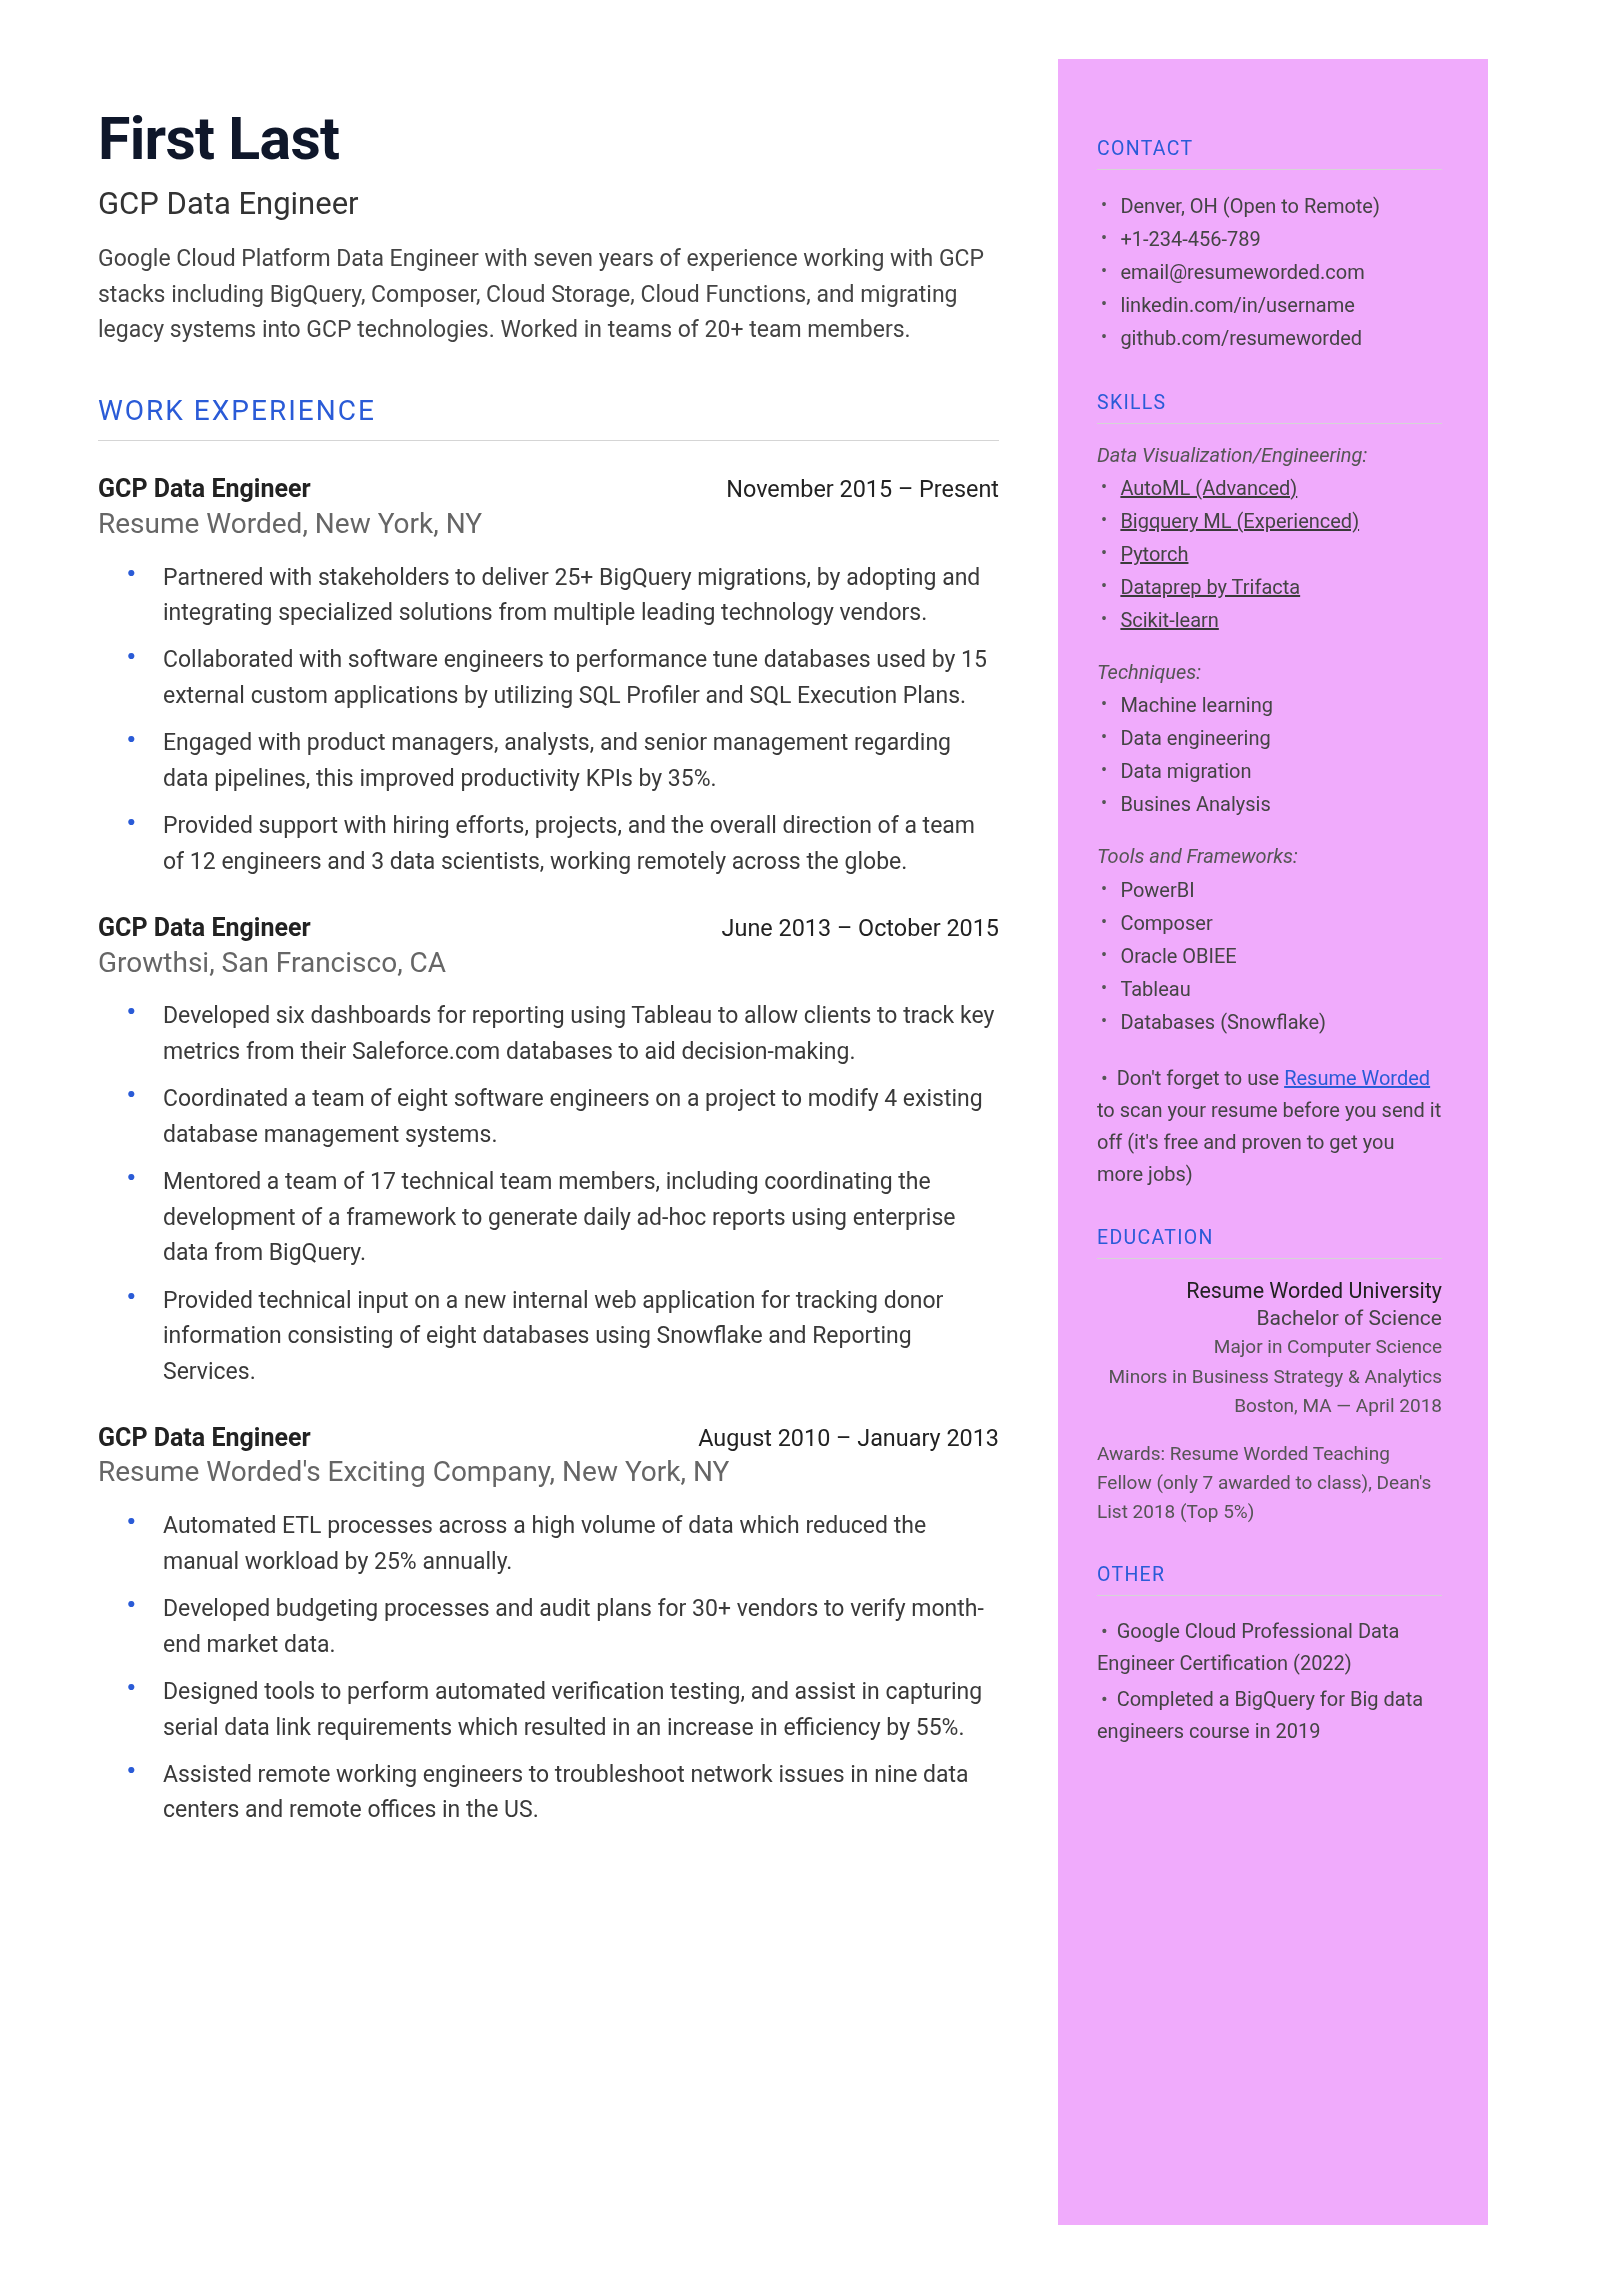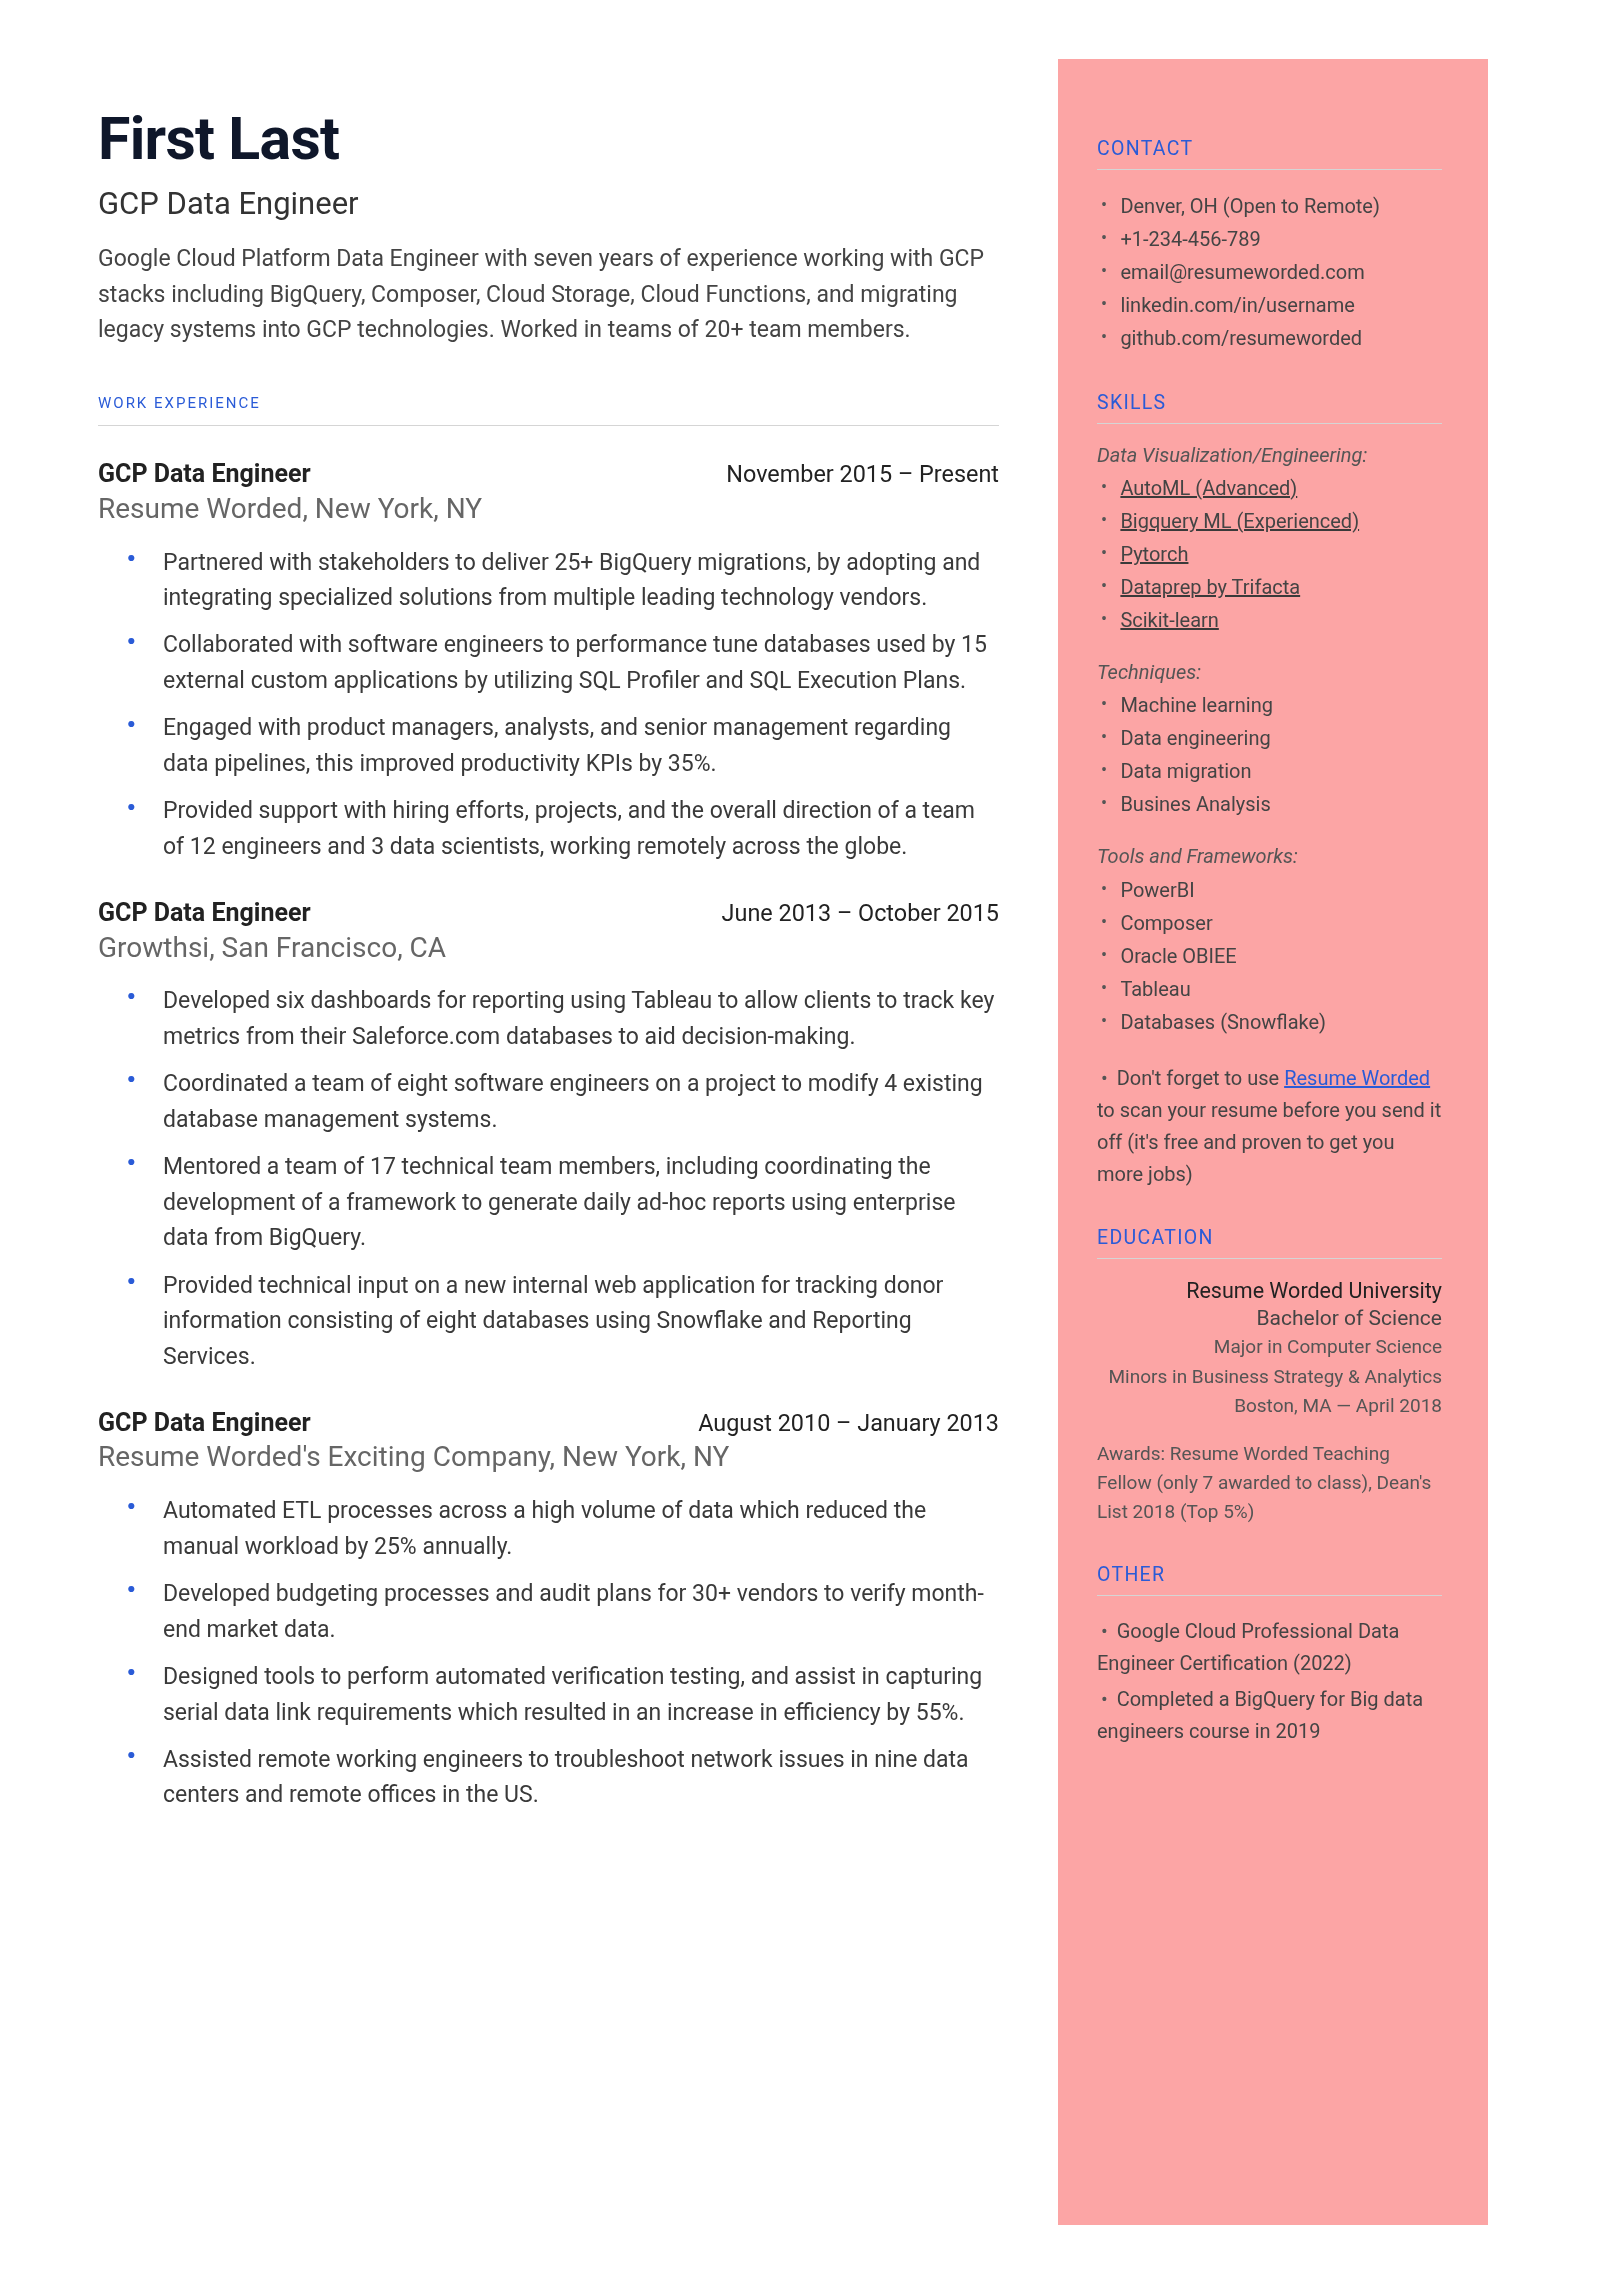--- a/index.html
+++ b/index.html
@@ -10,21 +10,21 @@
     width: 1617px;
     height: 2284px;
     display: flex;
   }
   .main {
     width: 1058px;
     padding: 104px 59px 65px 98px;
   }
   .sidebar {
     width: 430px;
-    background: #fca5a5;
+    background: #f0abfc;
     padding: 104px 46px 65px 39px;
     margin-top: 59px;
     margin-right: 78px;
     margin-bottom: 59px;
   }
   .name {
     font-size: 59px;
     font-weight: 700;
     color: #0f172a;
     letter-spacing: -0.7px;
@@ -36,21 +36,21 @@
     color: #333;
     margin-bottom: 19.5px;
   }
   .summary {
     font-size: 23px;
     line-height: 1.55;
     color: #444;
     margin-bottom: 46px;
   }
   .section-heading {
-    font-size: 15px;
+    font-size: 28px;
     letter-spacing: 2px;
     color: #2a5bd7;
     font-weight: 400;
     margin-bottom: 13px;
   }
   .rule {
     border: none;
     border-top: 1.3px solid #d5d5d5;
     margin-bottom: 33px;
   }

